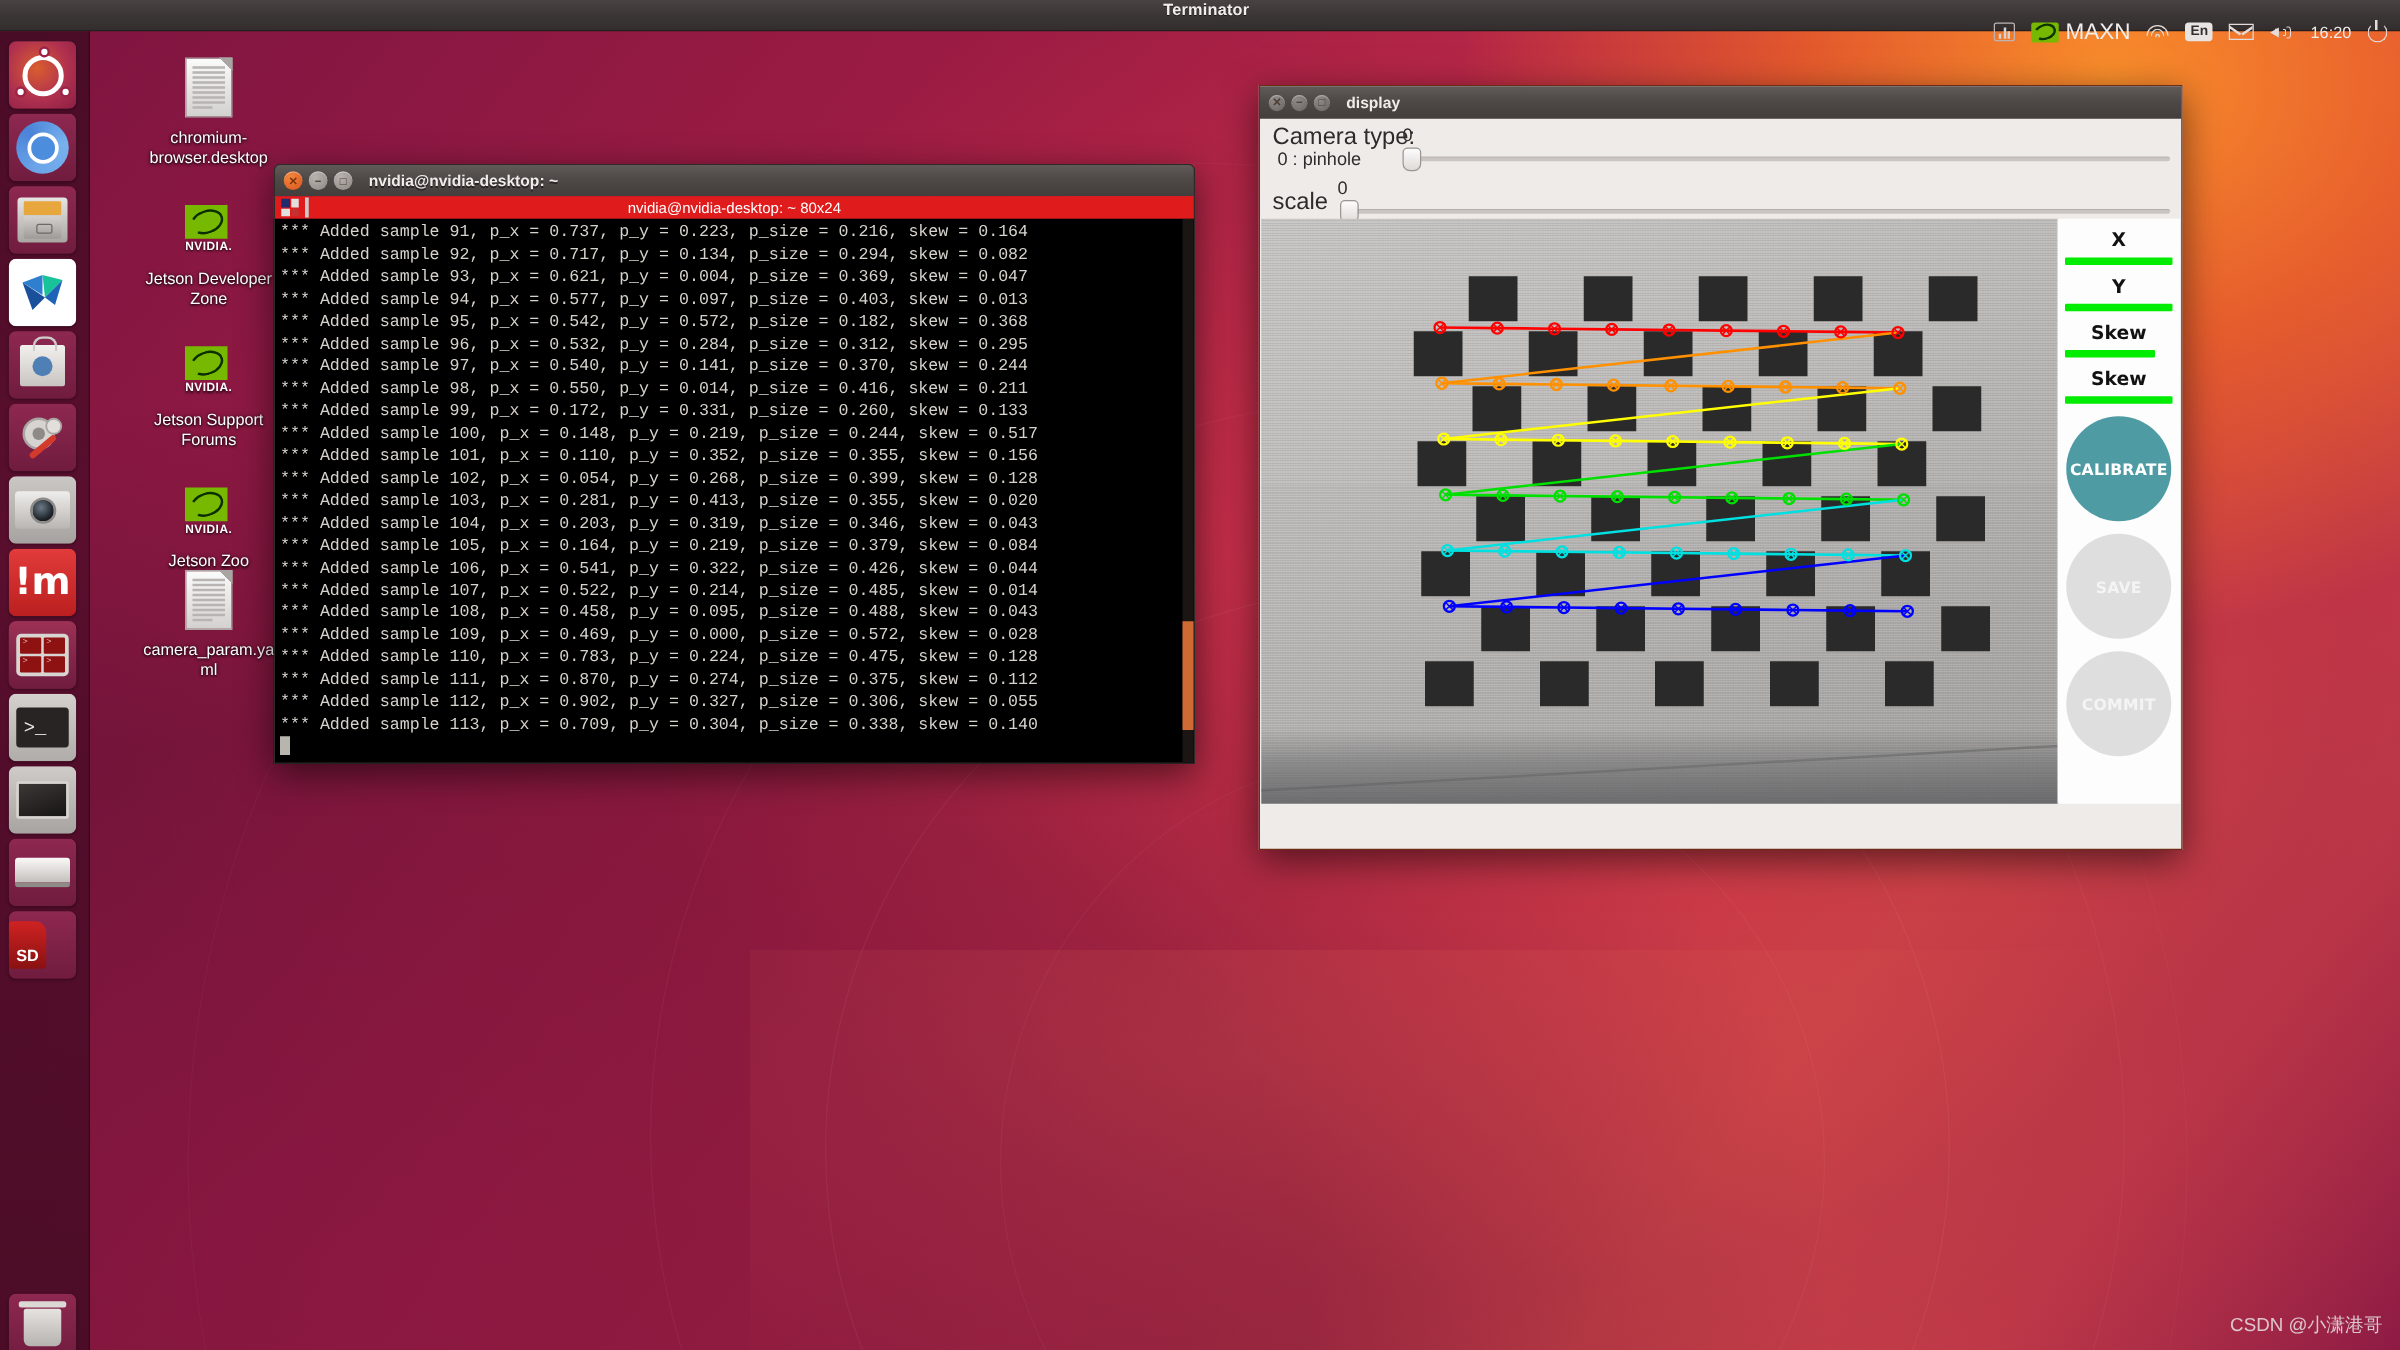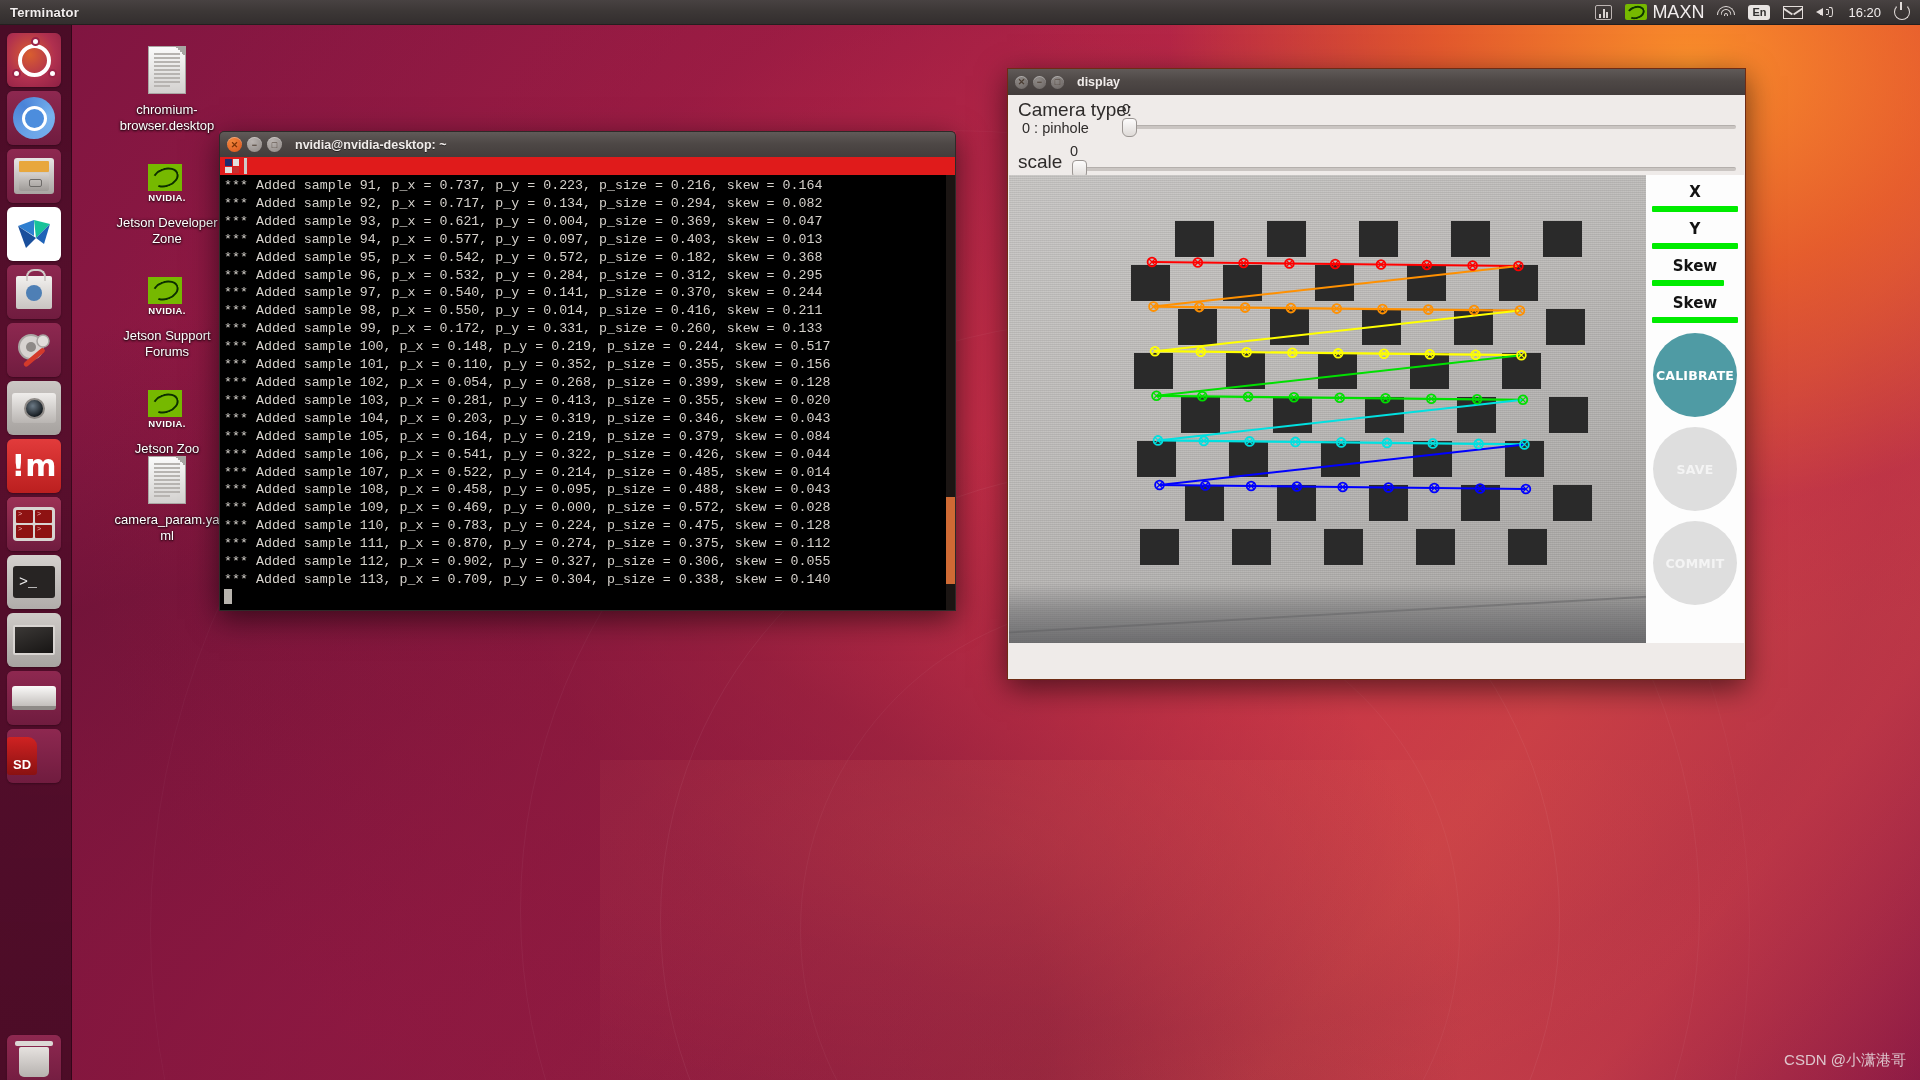--- a/index.html
+++ b/index.html
@@ -32,20 +32,21 @@
     background:radial-gradient(ellipse at 30% 20%, rgba(255,130,90,0.14) 0%, rgba(0,0,0,0) 62%);
   }
 
   
   #top-panel {
     position:absolute; left:0; top:0; width:1920px; height:25px;
     background:linear-gradient(180deg,#484242 0%,#3c3736 48%,#332e2e 100%);
     border-bottom:1px solid #241f1f;
     display:flex; align-items:center;
     z-index:50;
+    flex-direction:column;
   }
   #app-title {
     color:#f2eeee; font-size:13px; font-weight:bold;
     padding-left:10px; letter-spacing:.2px;
     text-shadow:0 1px 0 rgba(0,0,0,.55);
   }
   #tray { margin-left:auto; display:flex; align-items:center; gap:13px; padding-right:10px; }
   #tray .tray-item { display:flex; align-items:center; color:#f1eded; font-size:13px; }
   .tray-sysmon {
     width:17px; height:15px; border:1.5px solid #bdb5b3; border-radius:2px;
@@ -544,20 +545,21 @@
     <span id="term-title">nvidia@nvidia-desktop: ~</span>
   </div>
   <div id="term-tabbar">
     <span class="tabicon">
         <i></i>
         <i></i>
         <i></i>
         <i></i>
       </span>
     <span class="divider"></span>
+    <span class="ttitle">nvidia@nvidia-desktop: ~ 80x24</span>
   </div>
   <div id="term-body">
     <pre id="term-text">*** Added sample 91, p_x = 0.737, p_y = 0.223, p_size = 0.216, skew = 0.164
 *** Added sample 92, p_x = 0.717, p_y = 0.134, p_size = 0.294, skew = 0.082
 *** Added sample 93, p_x = 0.621, p_y = 0.004, p_size = 0.369, skew = 0.047
 *** Added sample 94, p_x = 0.577, p_y = 0.097, p_size = 0.403, skew = 0.013
 *** Added sample 95, p_x = 0.542, p_y = 0.572, p_size = 0.182, skew = 0.368
 *** Added sample 96, p_x = 0.532, p_y = 0.284, p_size = 0.312, skew = 0.295
 *** Added sample 97, p_x = 0.540, p_y = 0.141, p_size = 0.370, skew = 0.244
 *** Added sample 98, p_x = 0.550, p_y = 0.014, p_size = 0.416, skew = 0.211

